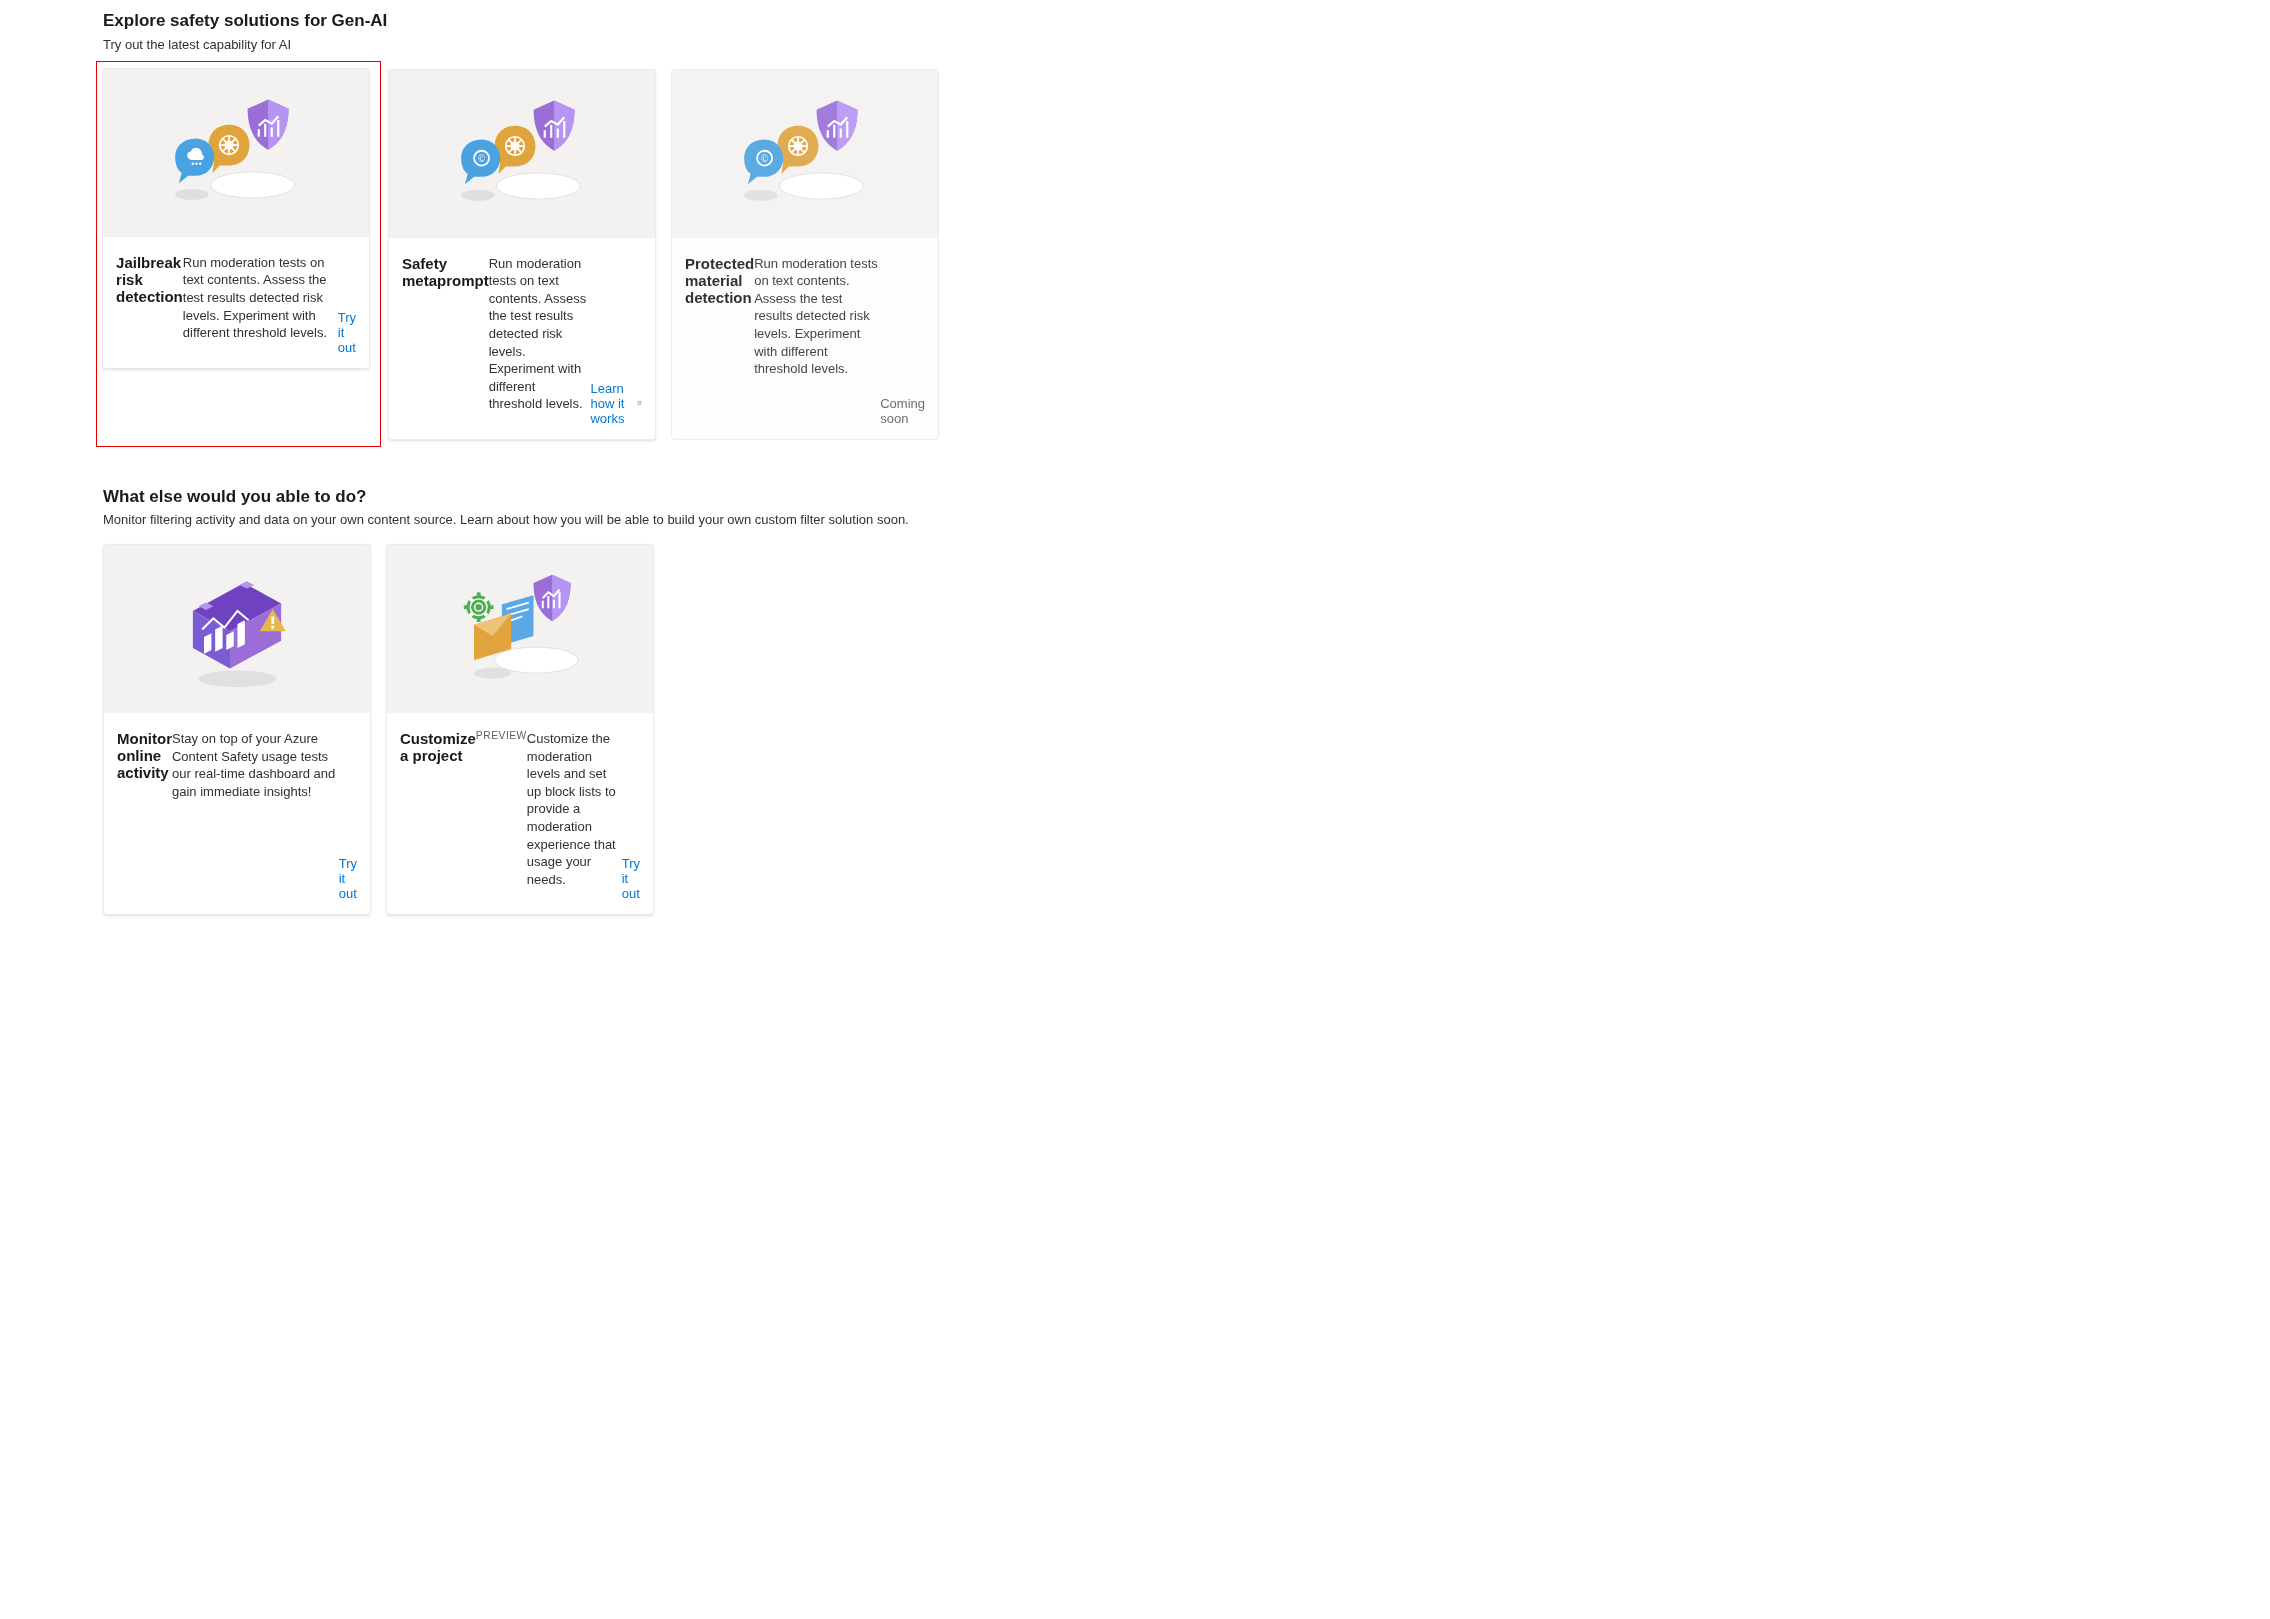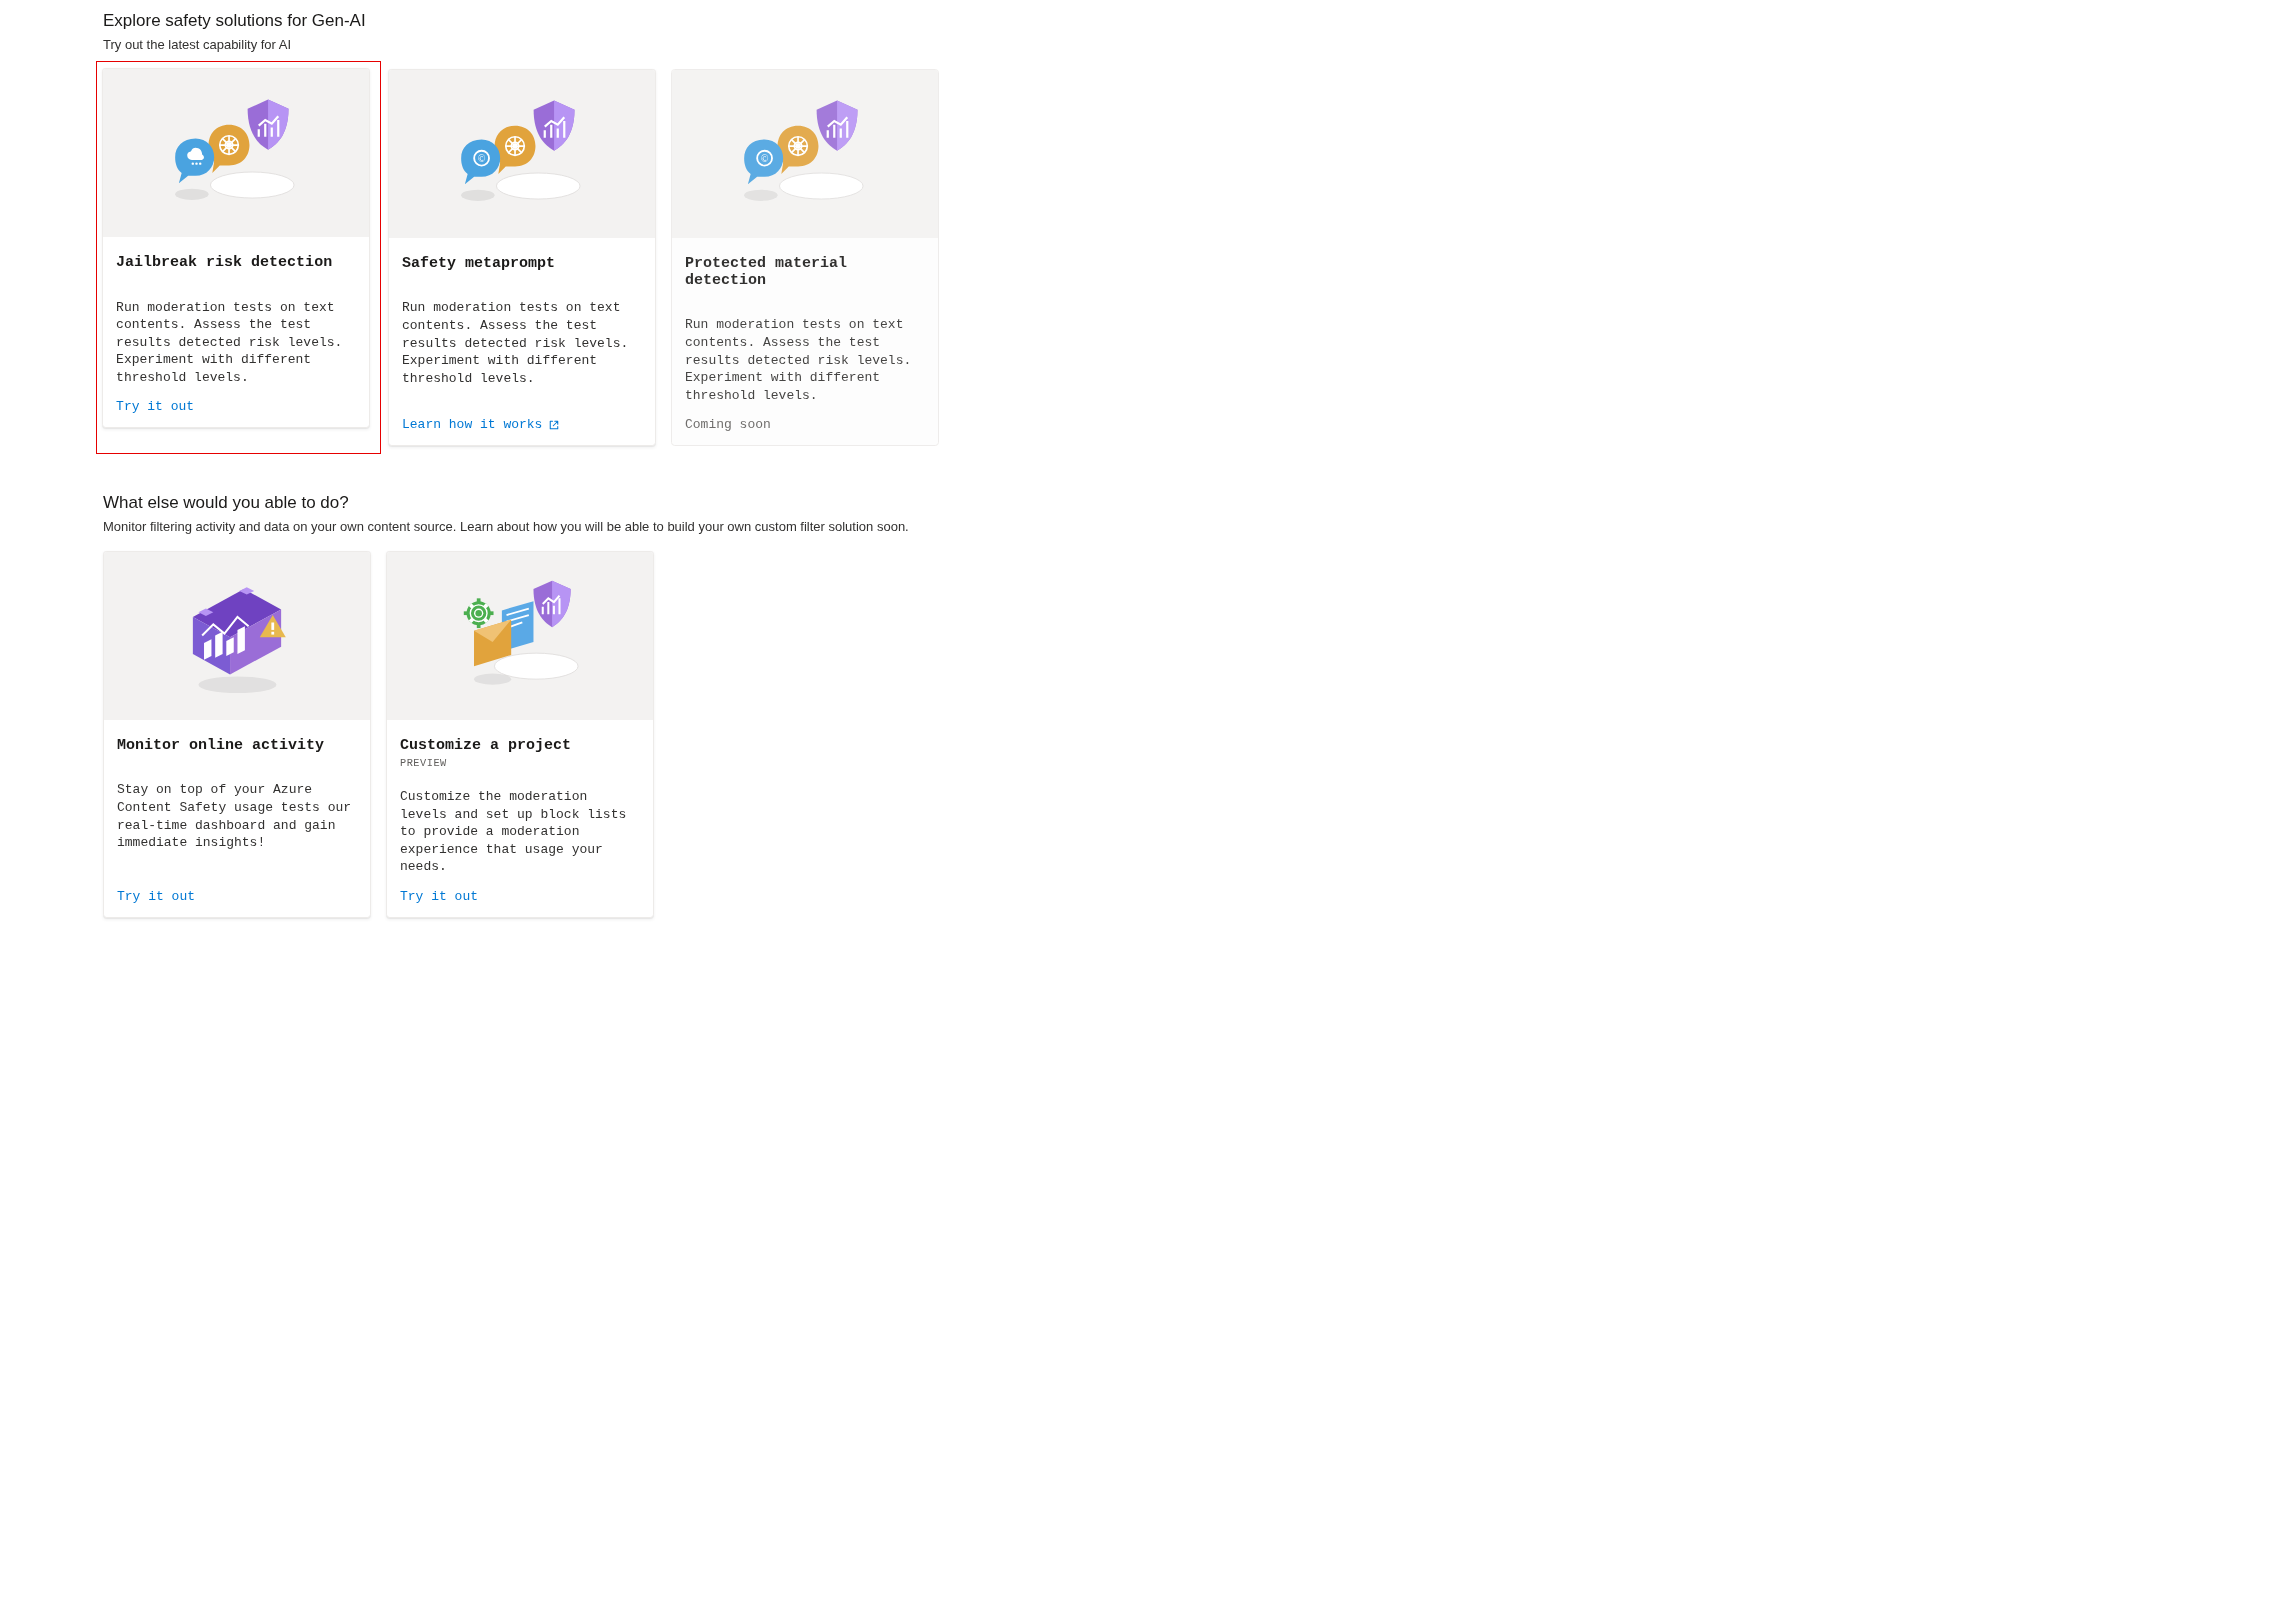--- a/index.html
+++ b/index.html
@@ -6,21 +6,21 @@
   body {
     margin: 0;
     padding: 0 103px 37px 103px;
     font-family: "Segoe UI", -apple-system, BlinkMacSystemFont, sans-serif;
     background: #ffffff;
     color: #323130;
     font-size: 13px;
   }
   .section-title {
     font-size: 17px;
-    font-weight: 400;
+    font-weight: 700;
     color: #1b1a19;
     margin: 11.2px 0 5.6px 0;
   }
   .section-subtitle {
     font-size: 13px;
     font-weight: 400;
     color: #323130;
     margin: 0 0 17px 0;
   }
   .card-row {
@@ -55,23 +55,22 @@
     height: 168px;
     background: #f3f2f1;
     display: flex;
     align-items: center;
     justify-content: center;
     position: relative;
   }
   .card-body {
     padding: 17px 13px 13px 13px;
     display: flex;
-    flex-direction: column;
+    flex-direction: row;
     flex: 1;
-    font-family: Liberation Mono, monospace;
   }
   .card-title {
     font-size: 15px;
     font-weight: 600;
     color: #1b1a19;
     margin-bottom: 3.7px;
   }
   .card-preview-badge {
     font-size: 10.3px;
     color: #605e5c;

